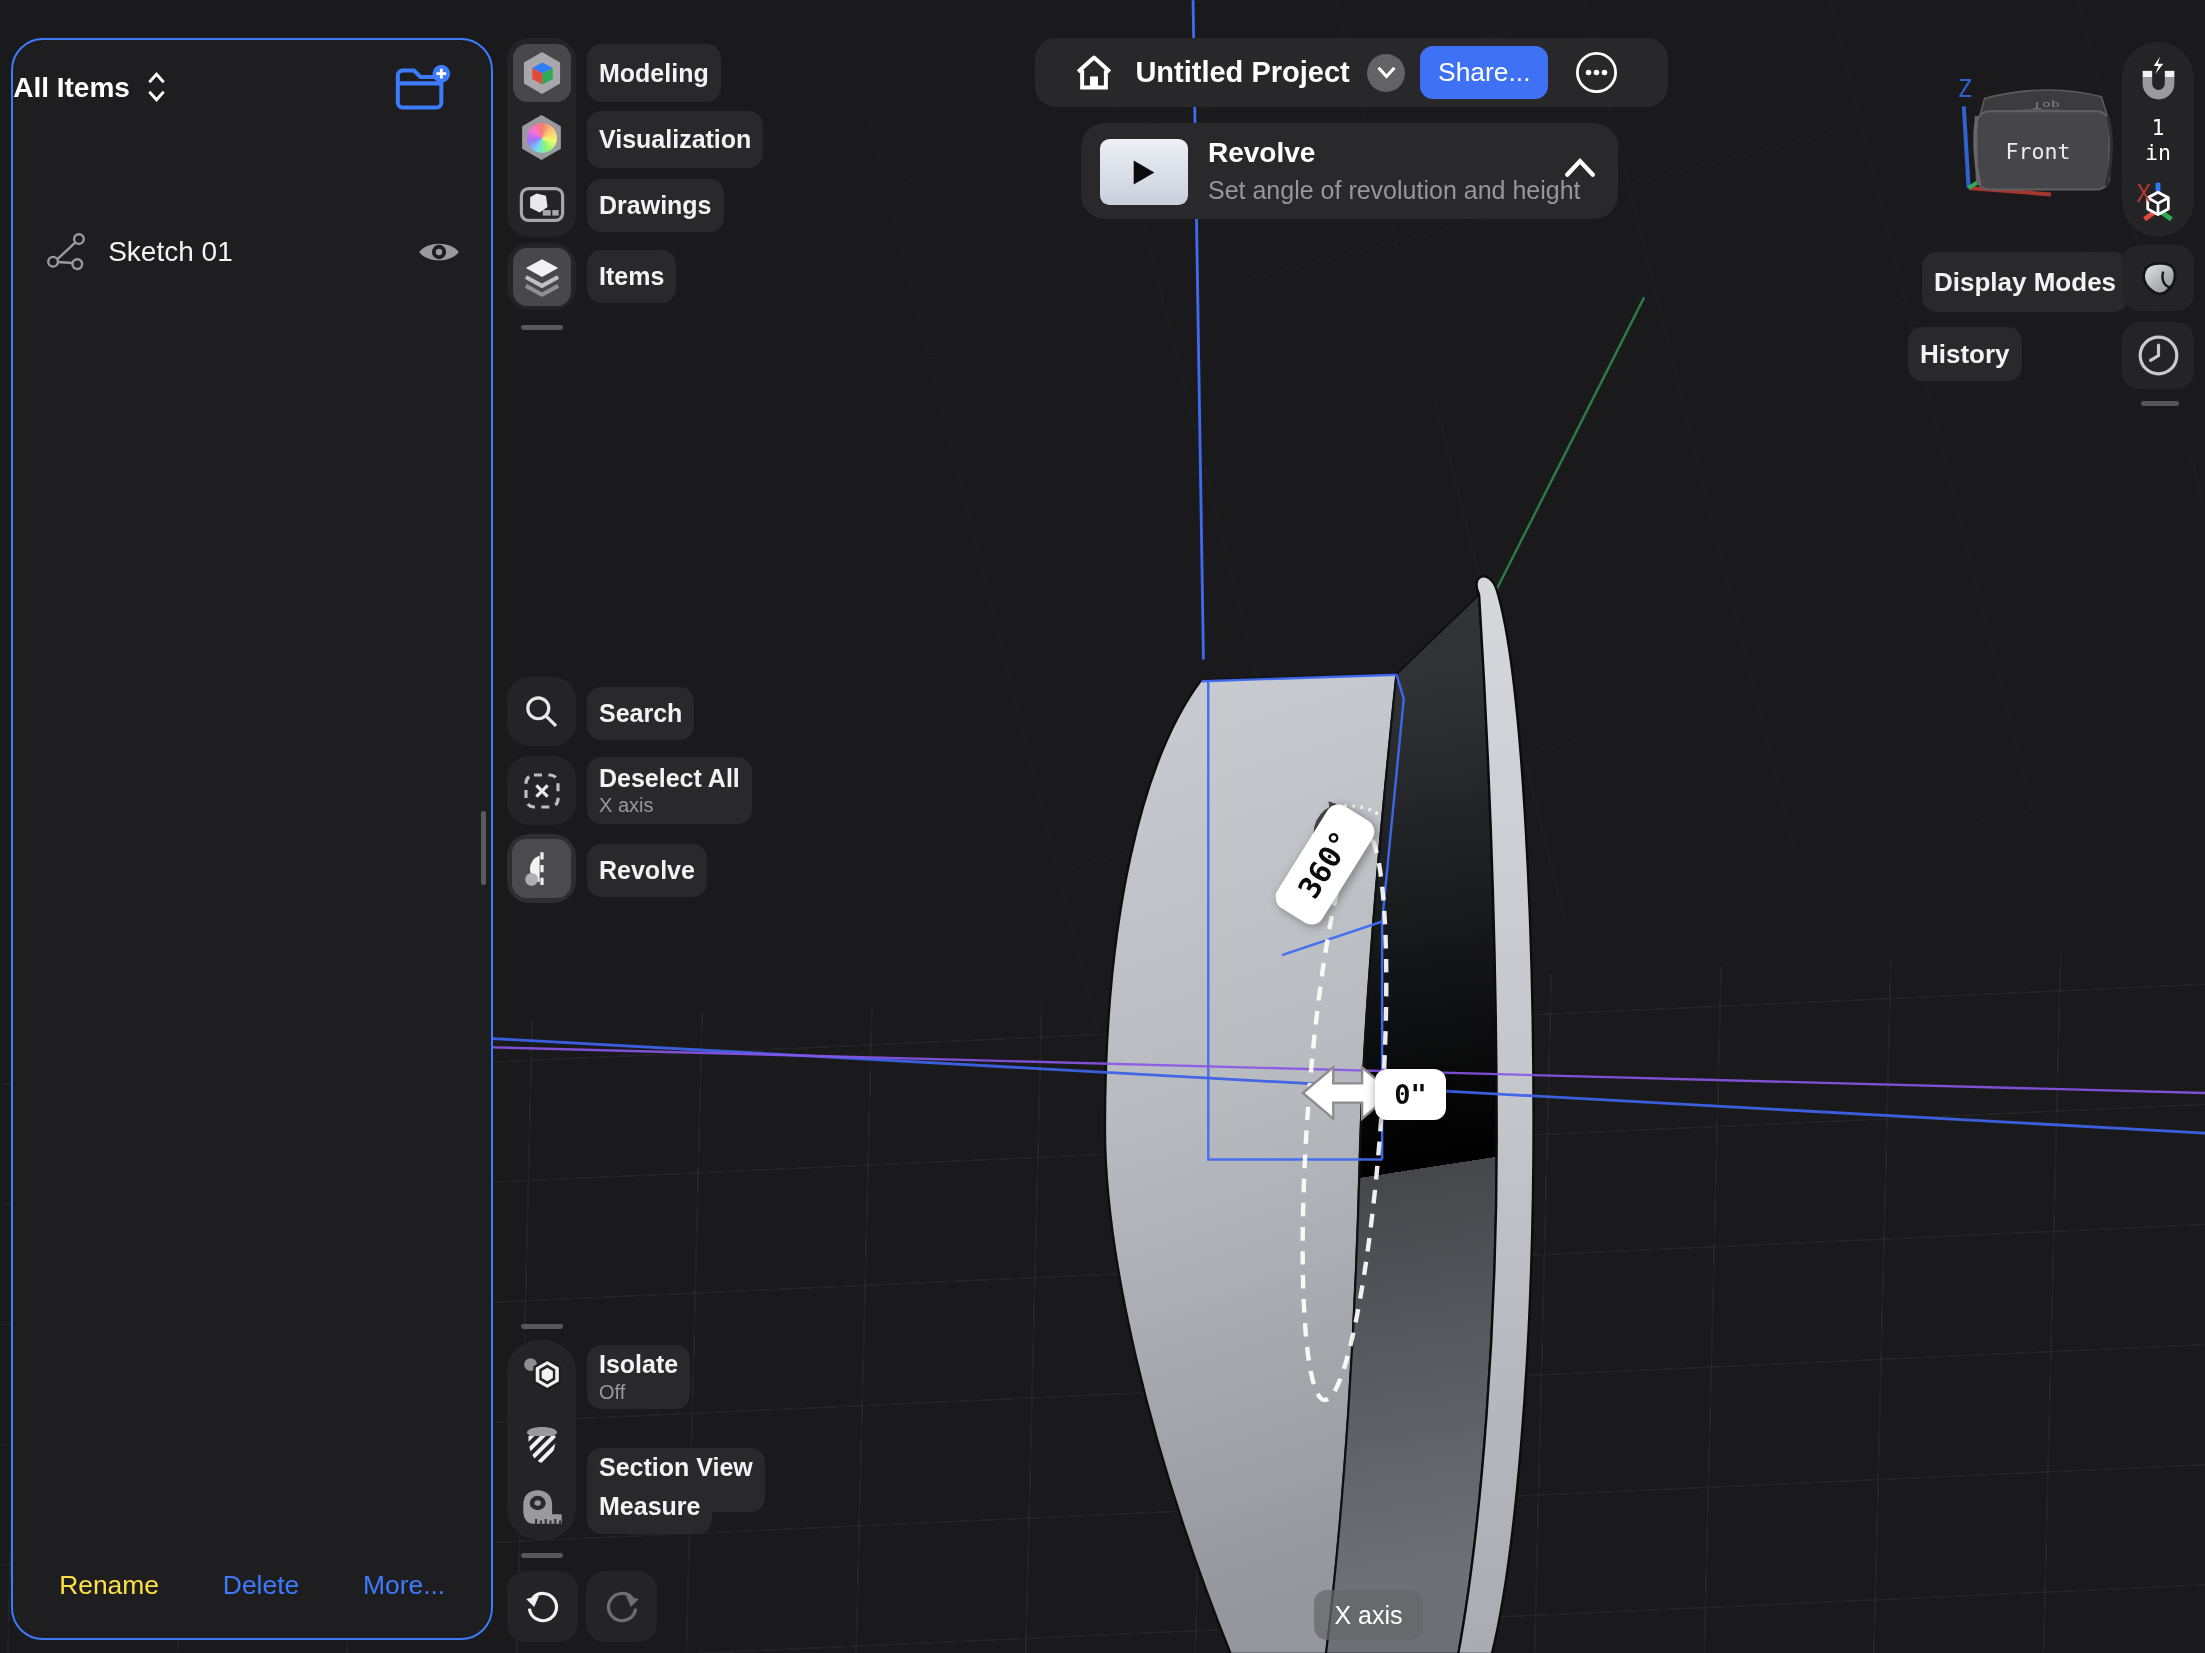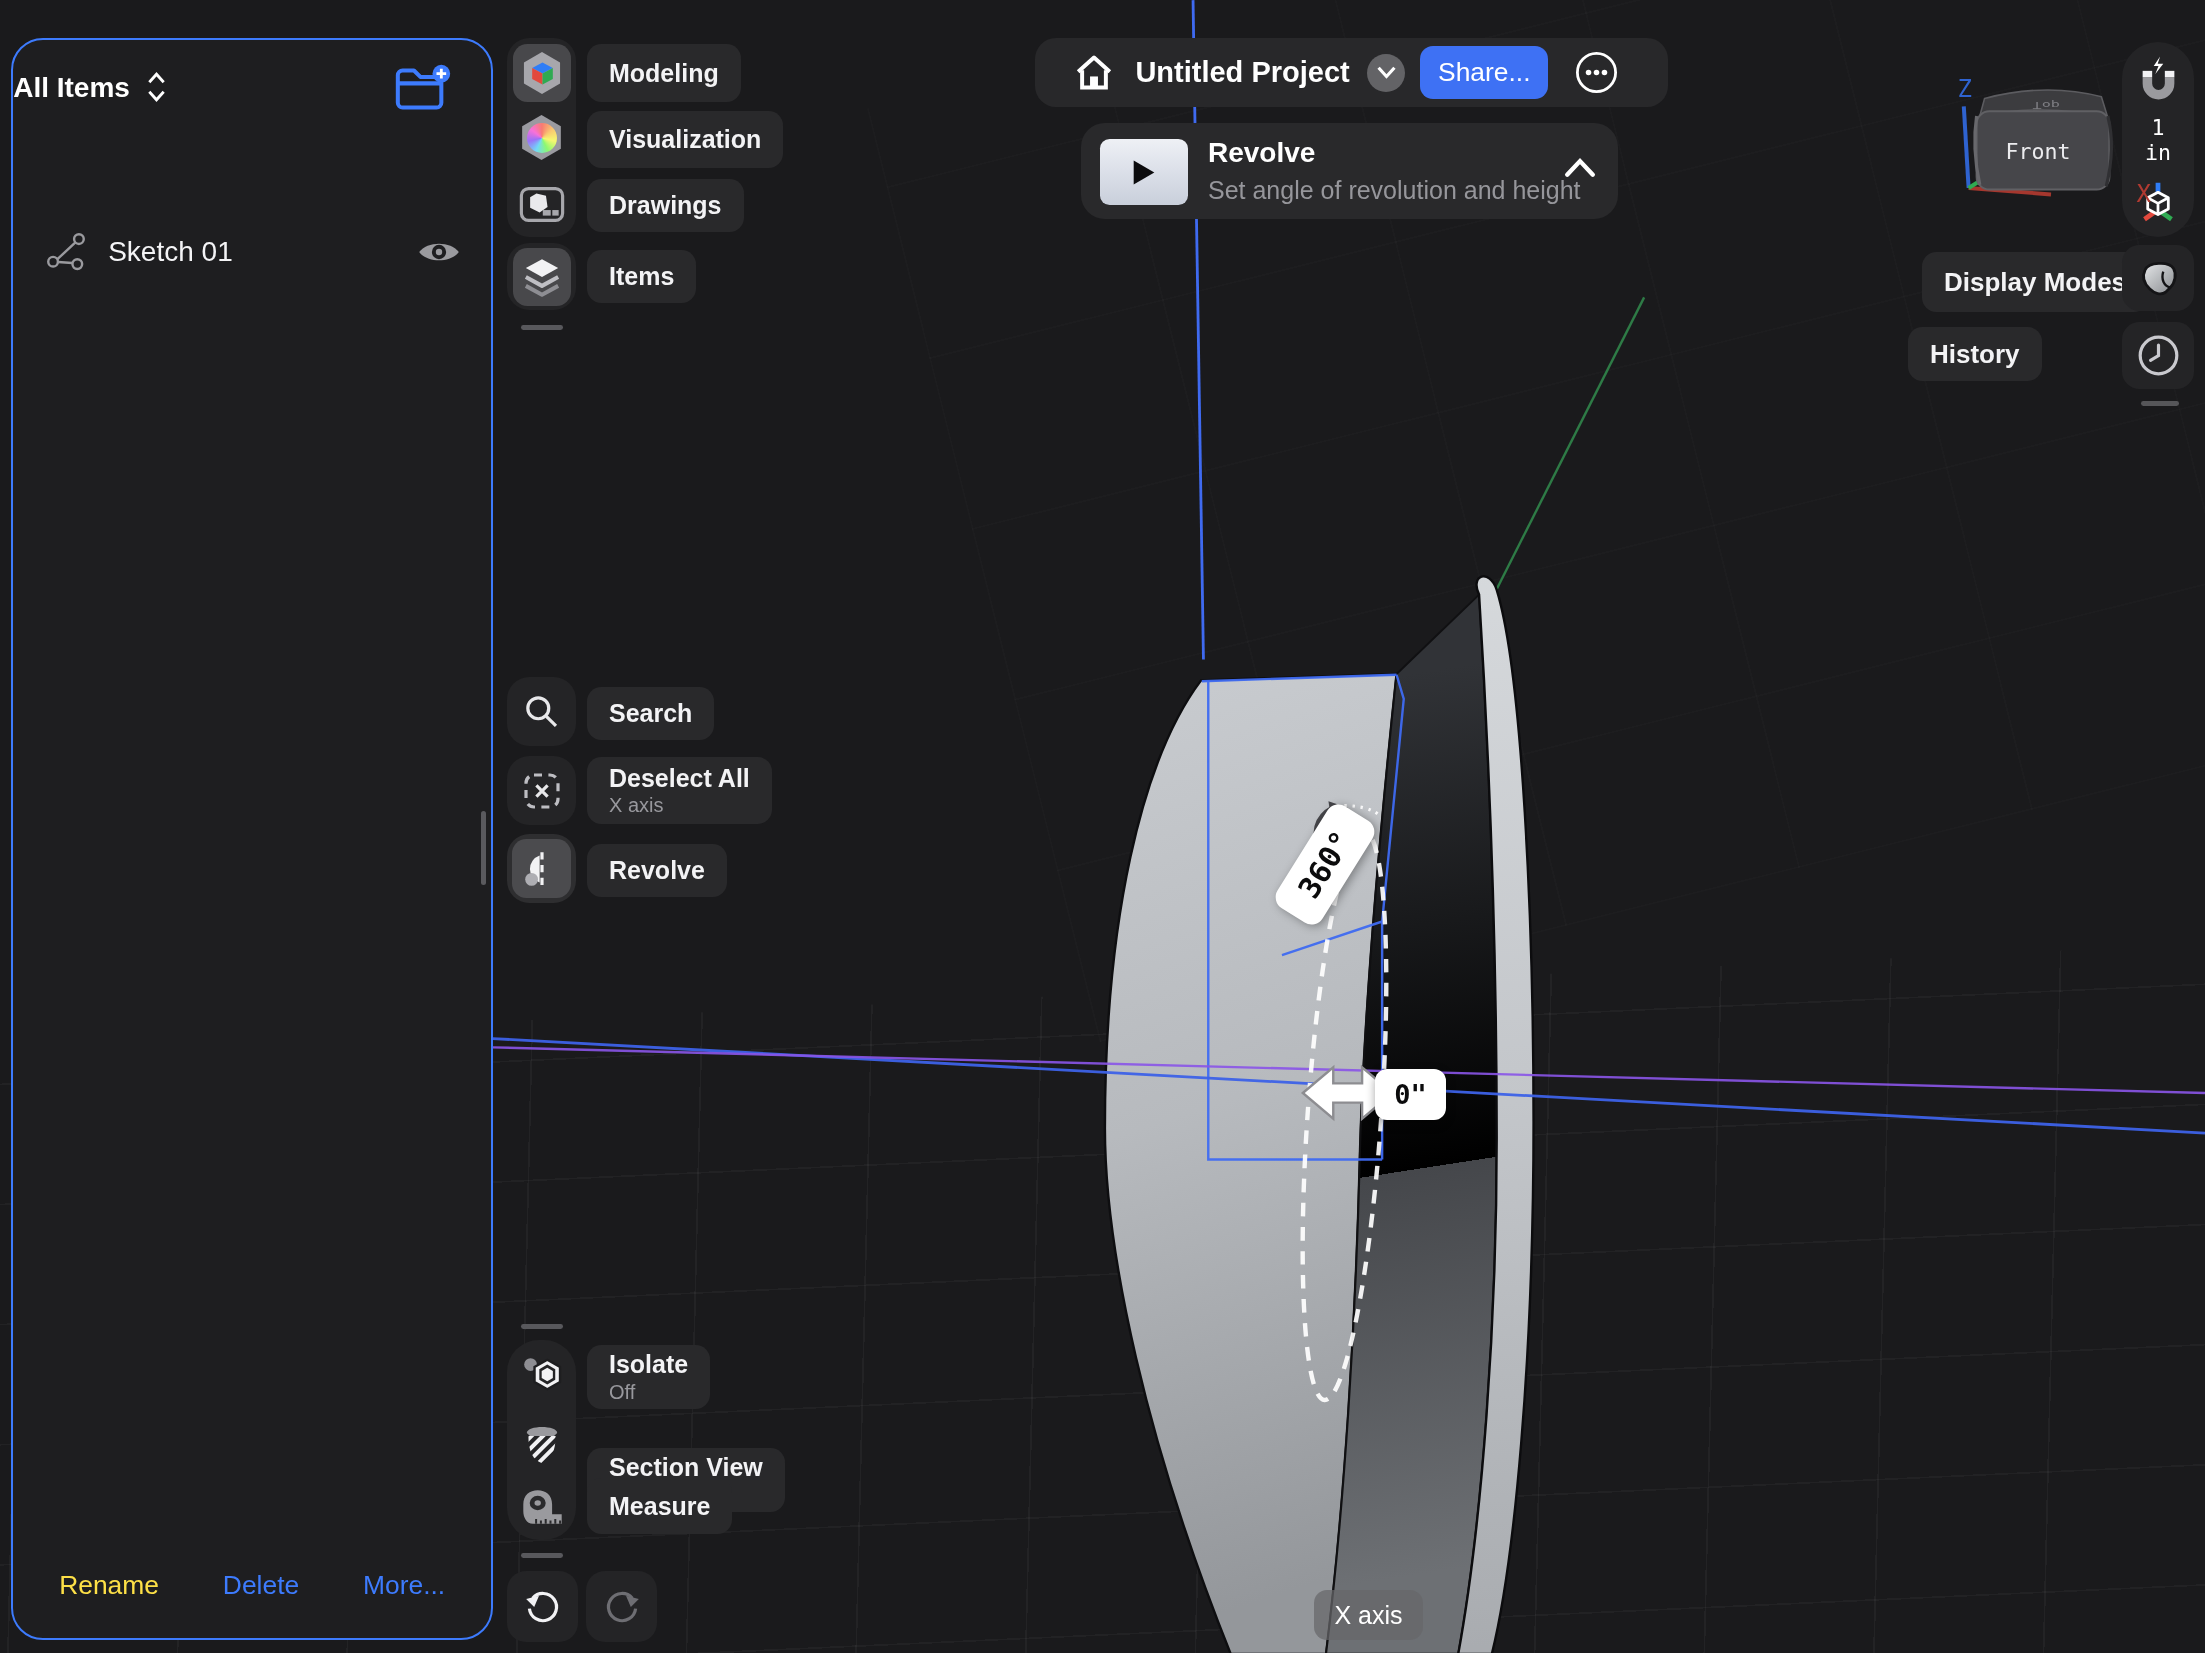--- a/index.html
+++ b/index.html
@@ -15,21 +15,21 @@
   .grid-sky{position:absolute;left:962px;top:-80px;width:1442px;height:962px;
     background:
       repeating-linear-gradient(90deg, rgba(255,255,255,.03) 0 1.6px, transparent 1.6px 240px),
       repeating-linear-gradient(0deg, rgba(255,255,255,.03) 0 1.6px, transparent 1.6px 176px);
     transform:rotate(-14deg);opacity:.5;}
   #scene{position:absolute;left:0;top:0;}
   
   .panel{position:absolute;background:#242426;border-radius:22.4px;}
   .pill-label{position:absolute;background:#29292b;border-radius:14.4px;color:#f3f3f5;
     font-size:25px;font-weight:600;display:flex;flex-direction:column;justify-content:center;
-    padding:0 22px;white-space:nowrap;}
+    padding:0 12px;white-space:nowrap;}
   .pill-label .sub{font-size:20px;font-weight:400;color:#98989d;margin-top:1.6px;}
   .icon-btn{position:absolute;display:flex;align-items:center;justify-content:center;}
   .sel{background:#48484b;border-radius:14.4px;}
   .divider{position:absolute;width:42px;height:4.8px;border-radius:2.4px;background:#58585c;}
   
   #sidebar{position:absolute;left:11.2px;top:38px;width:482px;height:1602px;
     background:#1e1e20;border:2.4px solid #3d7bfd;border-radius:32px;box-sizing:border-box;}
   #sidebar-header{position:absolute;left:0;top:24px;width:100%;height:48px;}
   #sidebar-title{position:absolute;left:0;top:0;width:100%;text-align:left;
     color:#fff;font-size:28px;font-weight:600;line-height:48px;}

